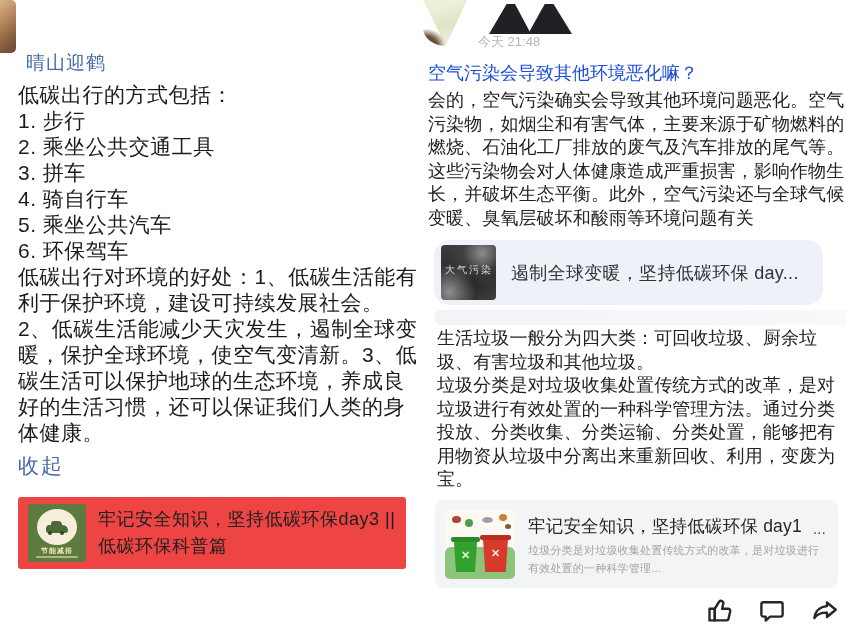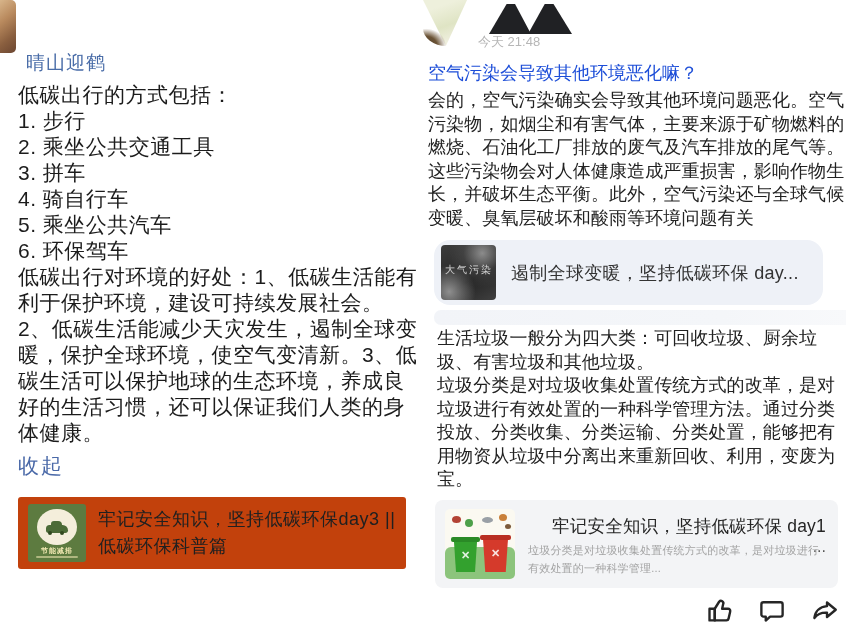--- a/index.html
+++ b/index.html
@@ -23,21 +23,21 @@
     position:absolute; left:18px; top:82px; width:400px;
     font-size:21px; line-height:26px; color:#1c1c1c; white-space:pre-line;
     letter-spacing:0.5px;
   }
   .lp-collapse {
     position:absolute; left:18px; top:452px; font-size:21px; color:#4a69a8;
     cursor:pointer; letter-spacing:2px;
   }
   .lp-card {
     position:absolute; left:18px; top:497px; width:388px; height:72px;
-    background:#c2410c; border-radius:3px; display:flex; align-items:center;
+    background:#ef4444; border-radius:3px; display:flex; align-items:center;
     cursor:pointer;
   }
   .lp-thumb {
     position:relative; width:58px; height:58px; margin-left:10px; flex:0 0 auto;
     background:#5d7b40; border-radius:3px; overflow:hidden;
   }
   .lp-thumb-circle {
     position:absolute; left:9px; top:5px; width:40px; height:36px;
     background:#f4eedb; border-radius:50%;
   }
@@ -140,21 +140,21 @@
   .bin-lid.red   { left:35px; bottom:39px; width:31px; background:#b92f22; }
   .litter { position:absolute; border-radius:50%; }
   .l1 { left:7px;  top:7px;  width:9px; height:7px; background:#b34334; }
   .l2 { left:20px; top:10px; width:8px; height:8px; background:#4da04a; }
   .l3 { left:37px; top:8px;  width:11px; height:6px; background:#9aa0a6; }
   .l4 { left:54px; top:5px;  width:8px; height:7px; background:#c9803a; }
   .l5 { left:60px; top:15px; width:6px; height:5px; background:#7c5a3a; }
 
   .rp-card-waste-titlerow {
     position:absolute; left:93px; top:14px; width:298px;
-    display:flex; justify-content:space-between; align-items:flex-end;flex-direction:column;
+    display:flex; justify-content:space-between; align-items:flex-end;
   }
   .rp-card-waste-title { font-size:17.5px; color:#262626; letter-spacing:0.2px; white-space:nowrap; }
   .rp-card-waste-more { font-size:16px; color:#555; }
   .rp-card-waste-sub {
     position:absolute; left:93px; top:42px; width:300px;
     font-size:11px; line-height:17.5px; color:#a3a3a3; letter-spacing:0.2px;
   }
 
   .rp-actions {
     position:absolute; right:5px; top:595px; display:flex; gap:21px; align-items:center;

